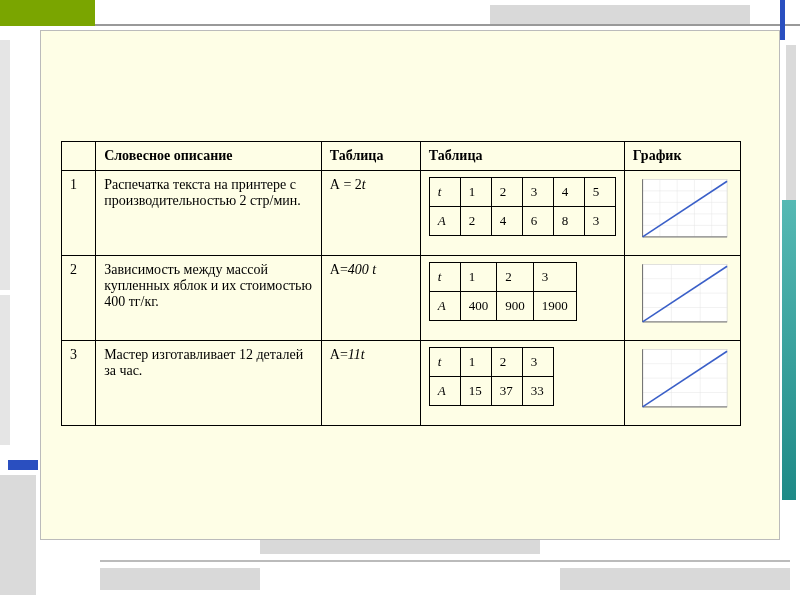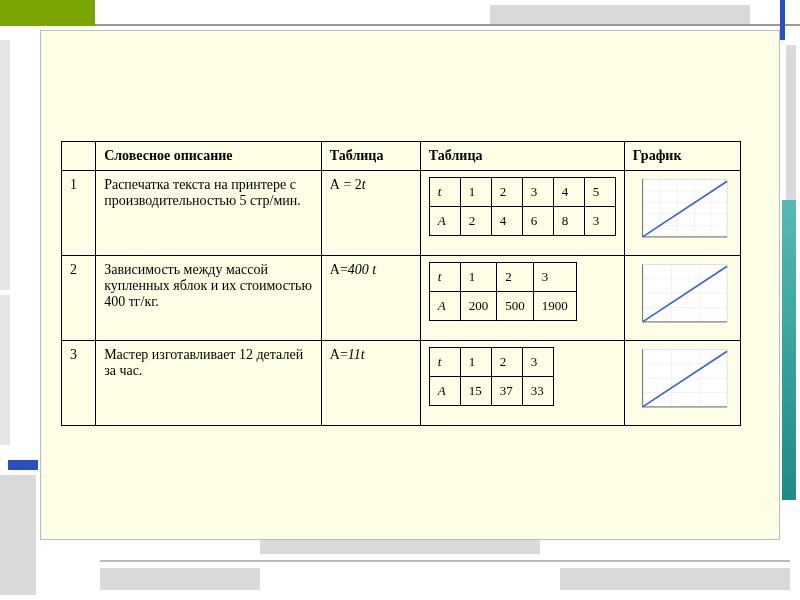--- a/index.html
+++ b/index.html
@@ -49,21 +49,21 @@
           <tr>
         <th class="numcol"></th>
         <th class="desccol">Словесное описание</th>
         <th class="formcol">Таблица</th>
         <th class="tabcol">Таблица</th>
         <th class="graphcol">График</th>
       </tr>
 
       <tr>
         <td class="numcol">1</td>
-        <td class="desccol">Распечатка текста на принтере с производительностью 5 стр/мин.</td>
+        <td class="desccol">Распечатка текста на принтере с производительностью 2 стр/мин.</td>
         <td class="formcol">А = 2<span class="it">t</span></td>
         <td class="tabcol">
           <table class="inner">
             <tbody>
                   <tr>
               <td class="it">t</td>
               <td>1</td>
               <td>2</td>
               <td>3</td>
               <td>4</td>
@@ -108,22 +108,22 @@
           <table class="inner">
             <tbody>
                   <tr>
               <td class="it">t</td>
               <td>1</td>
               <td>2</td>
               <td>3</td>
             </tr>
             <tr>
               <td class="it">A</td>
-              <td>200</td>
-              <td>500</td>
+              <td>400</td>
+              <td>900</td>
               <td>1900</td>
             </tr>
           </tbody>
               </table>
         </td>
         <td class="graphcol">
           <svg class="minigraph" viewBox="0 0 100 70">
             <rect x="10" y="2" width="88" height="60" fill="#fff" stroke="#ccc" stroke-width="0.6"></rect>
             <g stroke="#e4e4e4" stroke-width="0.5">
               <line x1="10" y1="17" x2="98" y2="17"></line>

